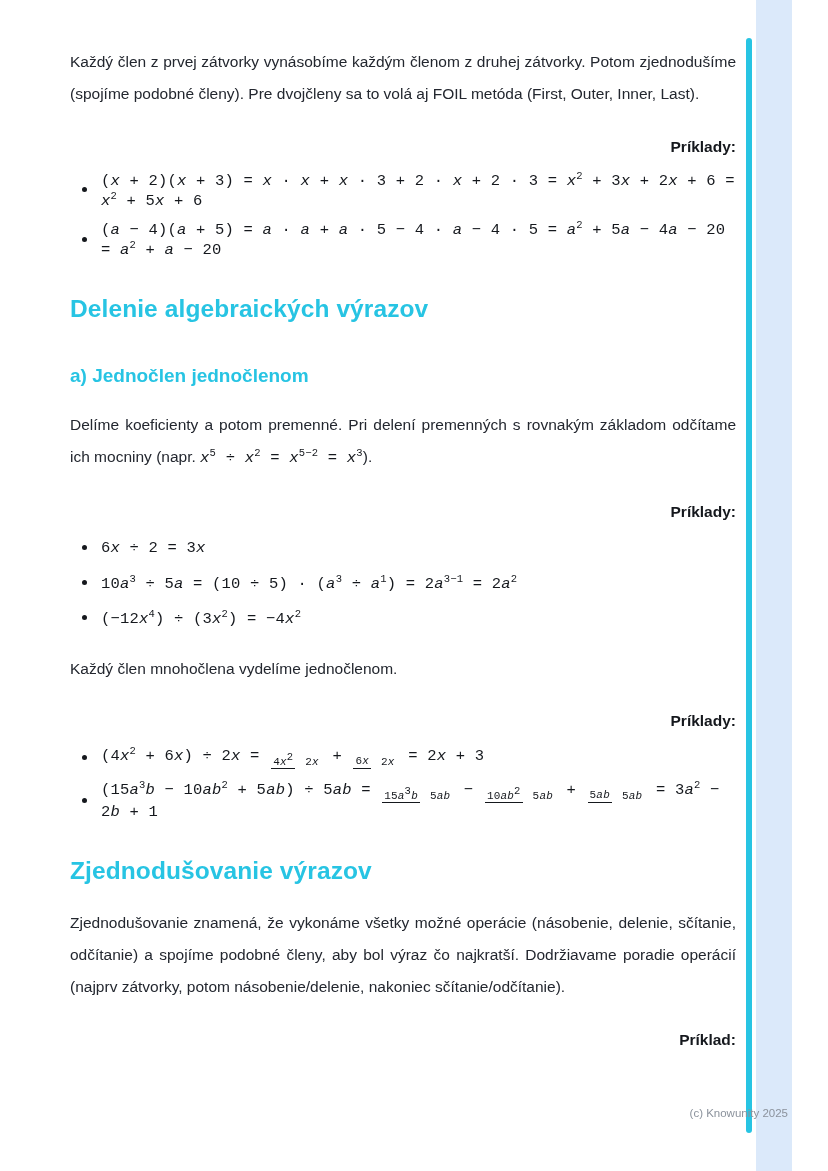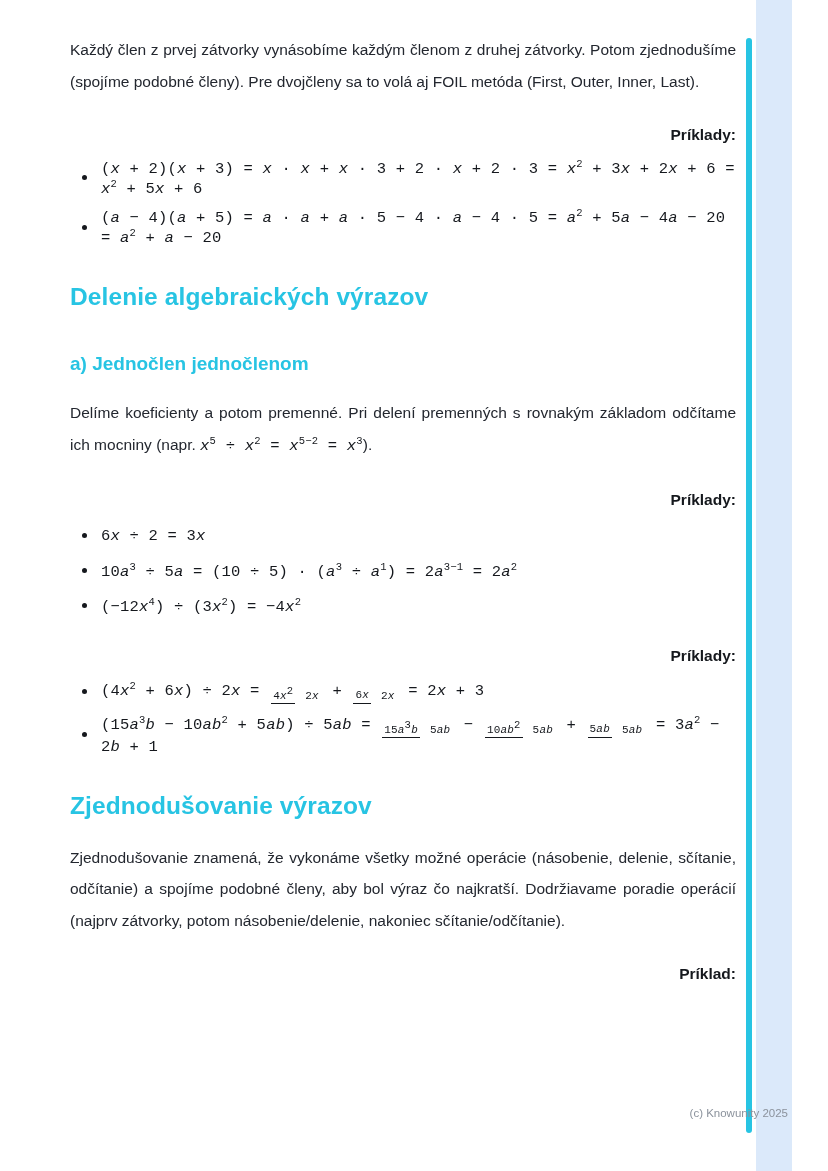--- a/index.html
+++ b/index.html
@@ -22,21 +22,21 @@
     border-radius: 3px;
     z-index: 1;
   }
   .content {
     position: absolute; left: 70px; top: 34px; width: 666px; z-index: 2;
   }
   .para {
     font-size: 15.5px; line-height: 2.05; text-align: justify;
     color: var(--text, #23272f); margin-top: 22px;
   }
-  .para.mt0 { margin-top: 0; }
+  .para.mt0 { margin-top: 12px; }
   .label {
     font-size: 15.5px; font-weight: 700; margin-top: 28px; color: #15181d; text-align: right;
   }
   ul.ex-list { list-style: none; margin-top: 14px; padding-left: 12px; }
   li.ex { display: flex; align-items: center; margin: 9px 0; min-height: 26px; }
   .bullet {
     width: 5px; height: 5px; border-radius: 50%; background: #15181d;
     margin-right: 14px; flex: none;
   }
   .math {
@@ -103,20 +103,21 @@
       <span class="bullet"></span>
       <span class="math">10<i>a</i><sup>3</sup> ÷ 5<i>a</i> = (10 ÷ 5) · (<i>a</i><sup>3</sup> ÷ <i>a</i><sup>1</sup>) = 2<i>a</i><sup>3−1</sup> = 2<i>a</i><sup>2</sup></span>
     </li>
     <li class="ex">
       <span class="bullet"></span>
       <span class="math">(−12<i>x</i><sup>4</sup>) ÷ (3<i>x</i><sup>2</sup>) = −4<i>x</i><sup>2</sup></span>
     </li>
   </ul>
 
 
+  <p class="para">Každý člen mnohočlena vydelíme jednočlenom.</p>
 
   <div class="label">Príklady:</div>
   <ul class="ex-list">
     <li class="ex">
       <span class="bullet"></span>
       <span class="math">(4<i>x</i><sup>2</sup> + 6<i>x</i>) ÷ 2<i>x</i> = <span class="frac">
             <span class="ftop">4<i>x</i><sup>2</sup></span>
             <span class="fbot">2<i>x</i></span>
           </span> + <span class="frac">
             <span class="ftop">6<i>x</i></span>

